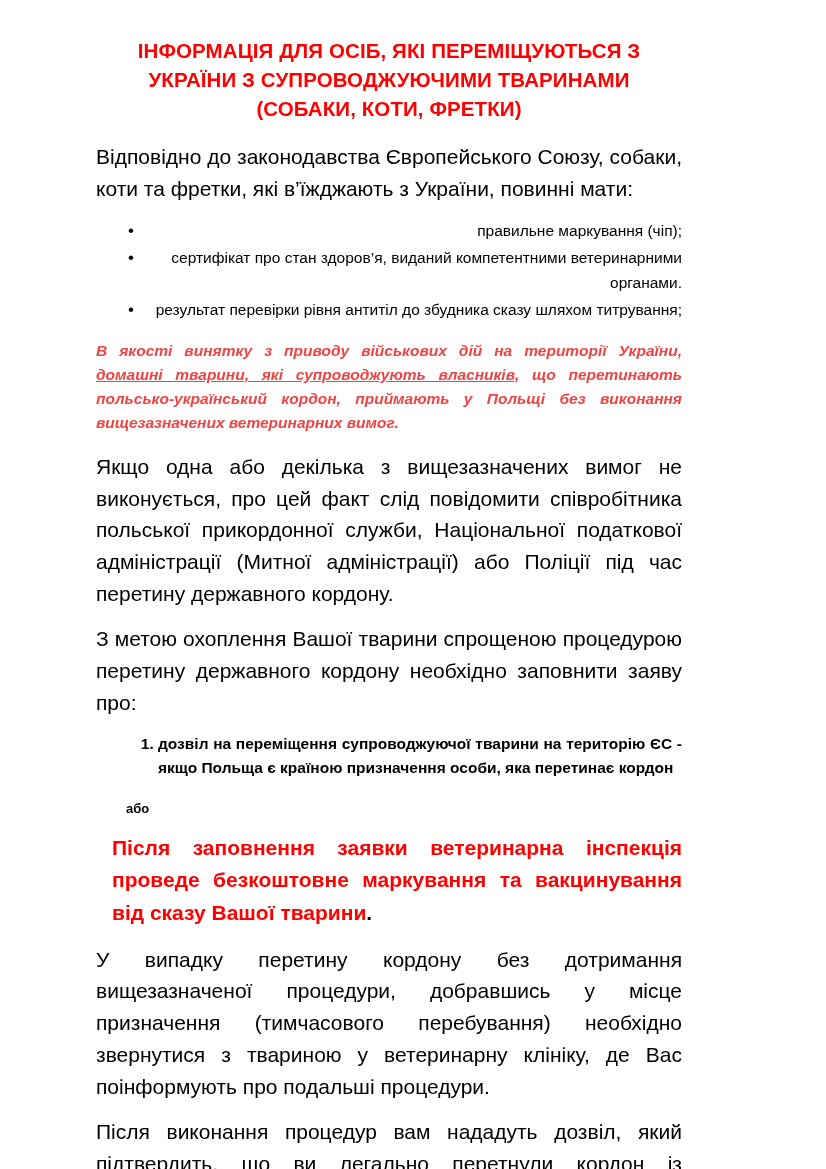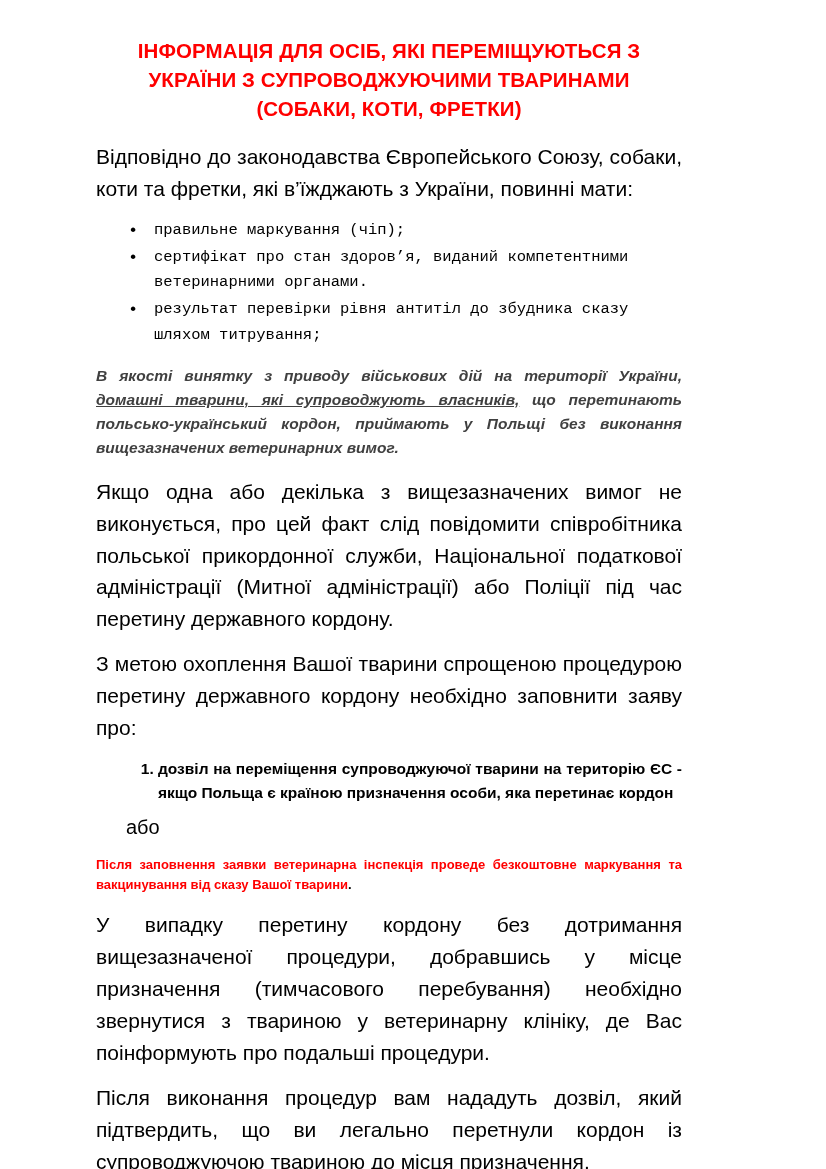--- a/index.html
+++ b/index.html
@@ -43,32 +43,31 @@
   ul.bullets {
     margin: 6px 0 14px 0;
     padding-left: 58px;
     list-style: none;
   }
   ul.bullets li {
     position: relative;
     font-size: 15.5px;
     line-height: 1.62;
     margin-bottom: 2px;
-    text-align: left;
-    font-family: Liberation Mono, monospace;
+    text-align: right;
   }
   ul.bullets li::before {
     content: "\2022";
     position: absolute;
     left: -26px;
     top: -1px;
     font-size: 17px;
   }
   .highlight-blue {
-    color: #404040;
+    color: #ef4444;
     font-weight: bold;
     font-style: italic;
     font-size: 15.5px;
     line-height: 1.55;
     text-align: justify;
     margin: 16px 0 16px 0;
   }
   .highlight-blue .u {
     text-decoration: underline;
   }
@@ -78,31 +77,31 @@
     counter-reset: none;
   }
   ol.numbered li {
     font-size: 15.5px;
     line-height: 1.58;
     font-weight: bold;
     text-align: justify;
     margin-bottom: 4px;
   }
   .or-word {
-    font-size: 20px;
-    font-weight: normal;
-    margin: 10px 0 10px 30px;
+    font-size: 13px;
+    font-weight: bold;
+    margin: 20px 0 10px 30px;
   }
   .red-bold {
     color: #ff0000;
     font-weight: bold;
-    font-size: 13px;
+    font-size: 21px;
     line-height: 1.55;
     text-align: justify;
-    margin: 16px 0 14px 0;
+    margin: 16px 0 14px 16px;
   }
   .red-bold .tail {
     color: #000000;
   }
 </style>
 </head>
 <body>
 
 <div class="page">
 

